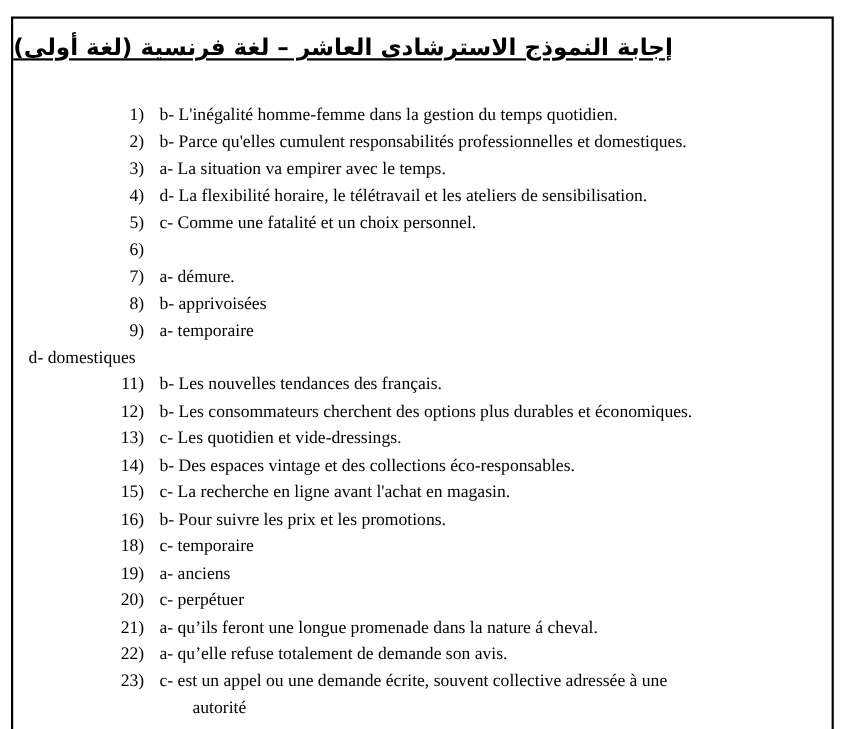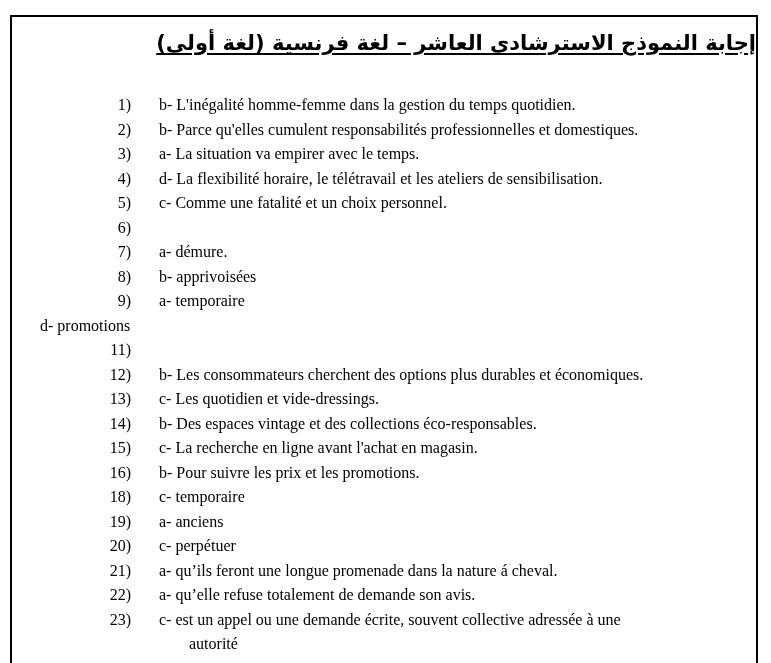--- a/index.html
+++ b/index.html
@@ -20,21 +20,21 @@
     left: 10px;
     top: 15px;
     width: 744px;
     height: 700px;
     border: 2px solid #000000;
     background: #ffffff;
     box-sizing: content-box;
   }
   .doc-title {
     margin: 11px 0 0 0;
-    text-align: right;
+    text-align: left;
     direction: rtl;
     font-family: "DejaVu Sans", sans-serif;
     font-weight: bold;
     font-size: 21px;
     line-height: 30px;
     text-decoration: underline;
     text-underline-offset: 3px;
   }
   .answer-list {
     margin-top: 35px;
@@ -44,21 +44,21 @@
     align-items: flex-start;
     font-size: 16px;
     line-height: 24.5px;
     white-space: nowrap;
   }
   .answer-num {
     flex: 0 0 119px;
     text-align: right;
   }
   .answer-text {
-    margin-left: 28px;
+    margin-left: 14px;
     white-space: normal;
   }
   .answer-line2 {
     display: block;
     margin-left: 30px;
   }
 </style>
 </head>
 <body>
 
@@ -130,27 +130,31 @@
       <div class="answer-row">
         <span class="answer-num">9)</span>
         <span class="answer-text">
           <span class="answer-line1">a- temporaire</span>
           
         </span>
       </div>
 
       <div class="answer-row">
         <span class="answer-text">
-          <span class="answer-line1">d- promotions</span>
+          <span class="answer-line1">d- domestiques</span>
           
         </span>
       </div>
 
       <div class="answer-row">
         <span class="answer-num">11)</span>
+        <span class="answer-text">
+          <span class="answer-line1">b- Les nouvelles tendances des français.</span>
+          
+        </span>
       </div>
 
       <div class="answer-row">
         <span class="answer-num">12)</span>
         <span class="answer-text">
           <span class="answer-line1">b- Les consommateurs cherchent des options plus durables et économiques.</span>
           
         </span>
       </div>
 

